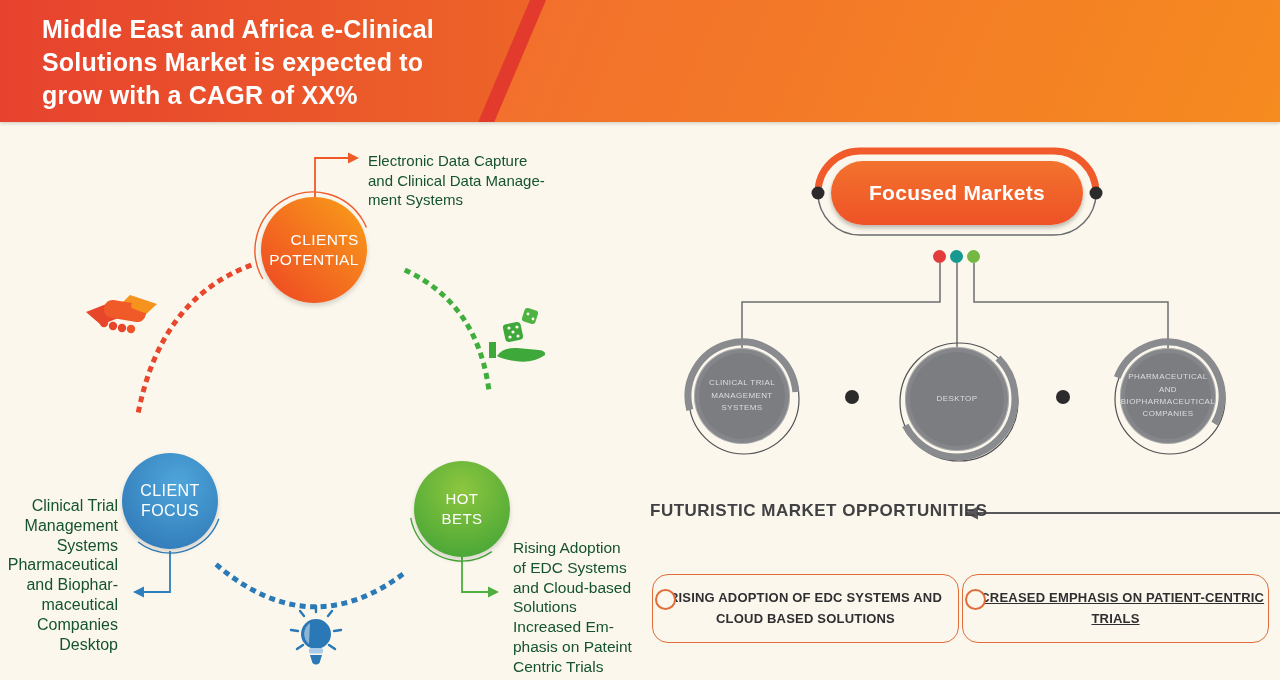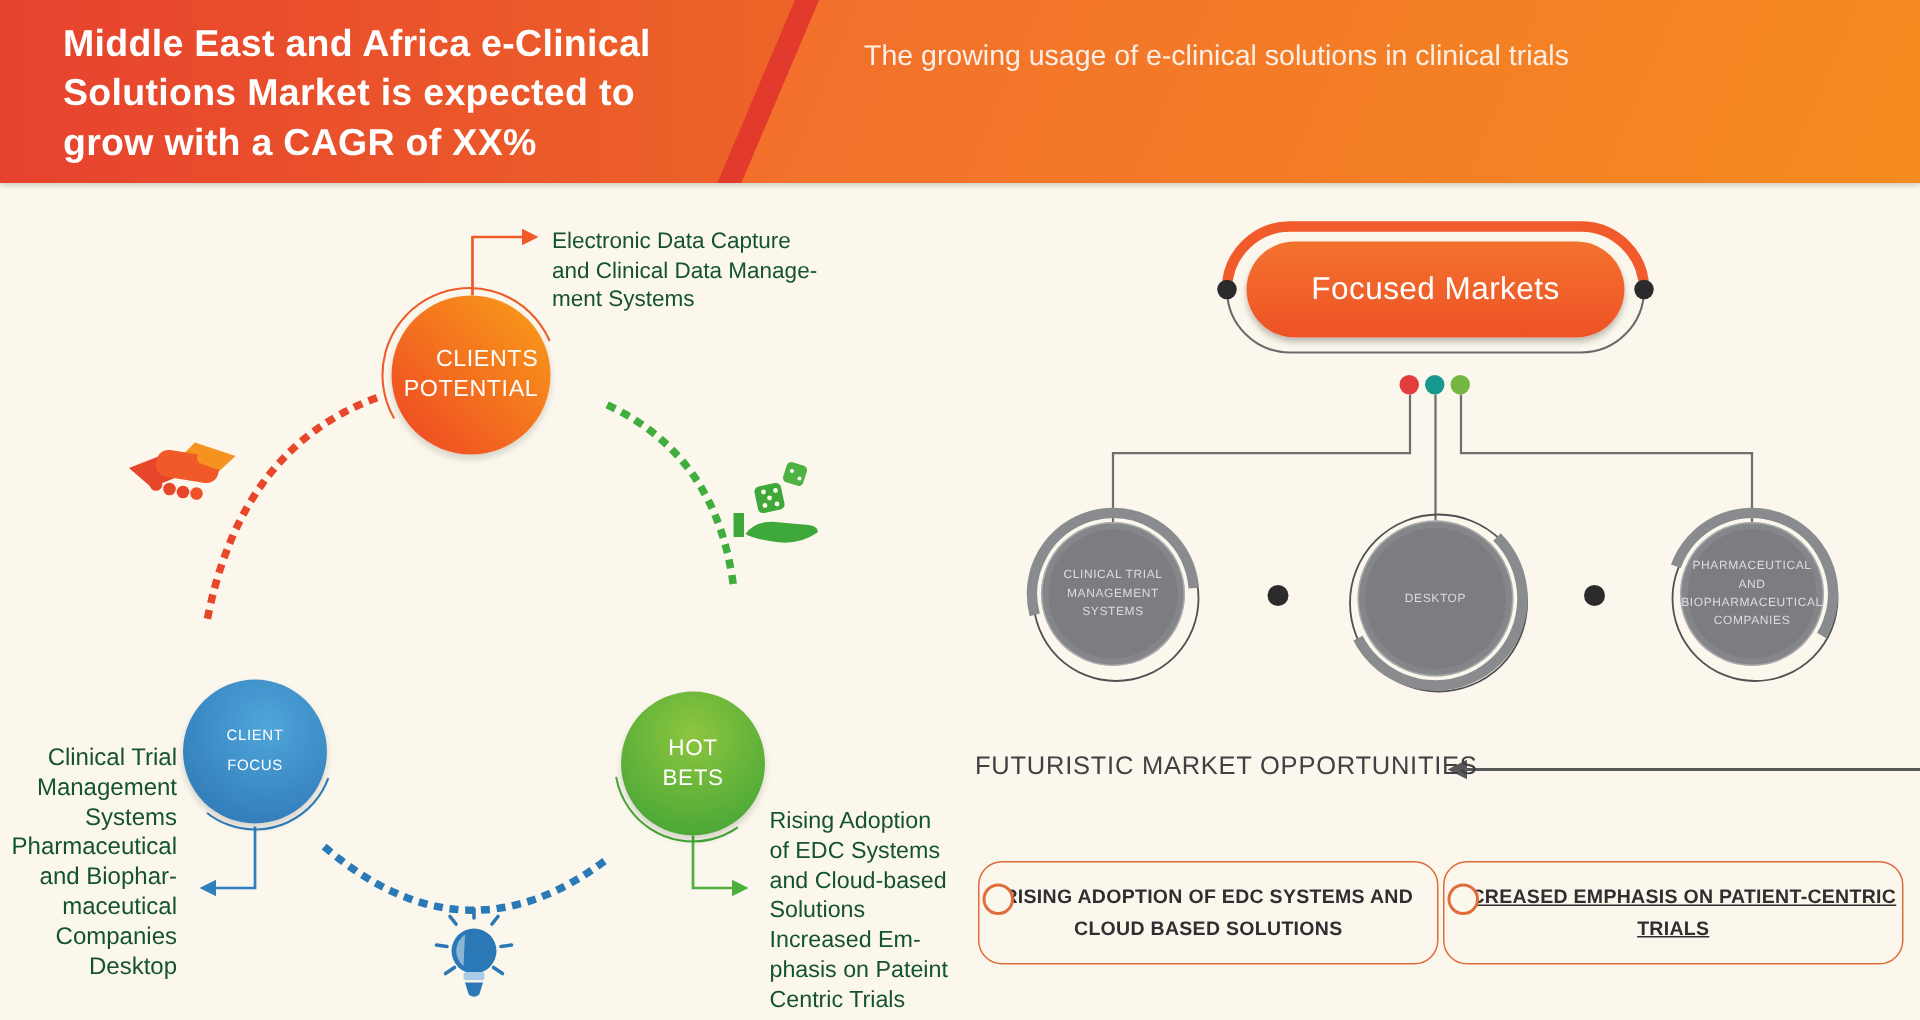--- a/index.html
+++ b/index.html
@@ -20,52 +20,52 @@
   .subtitle{position:absolute;left:576px;top:27px;font-size:19px;color:#FCEFE5;}
 
   
   .deco{position:absolute;left:0;top:0;pointer-events:none;}
 
   
   .bubble{position:absolute;border-radius:50%;display:flex;align-items:center;justify-content:center;
           color:#fff;text-align:center;white-space:pre-line;font-weight:500;letter-spacing:.4px;}
   .bubble.orange{left:261px;top:197px;width:106px;height:106px;font-size:15.5px;line-height:20px;
           background:linear-gradient(45deg,#EE4424,#F9A019);box-shadow:0 3px 5px rgba(0,0,0,.15);text-align:right;}
-  .bubble.blue{left:122px;top:453px;width:96px;height:96px;font-size:10px;line-height:20px;
+  .bubble.blue{left:122px;top:453px;width:96px;height:96px;font-size:16px;line-height:20px;
           background:radial-gradient(circle at 58% 32%,#4FA6DA,#2B72B2);box-shadow:0 3px 5px rgba(0,0,0,.15);}
   .bubble.green{left:414px;top:461px;width:96px;height:96px;font-size:15px;line-height:20px;
           background:radial-gradient(circle at 50% 30%,#8DC63F,#3DA135);box-shadow:0 3px 5px rgba(0,0,0,.15);}
 
   
   .note{position:absolute;color:#14532d;white-space:pre-line;}
   .note-cp{left:368px;top:151px;font-size:15px;line-height:19.5px;}
   .note-cf{left:0;top:496px;width:118px;text-align:right;font-size:16px;line-height:19.8px;}
   .note-hb{left:513px;top:538px;font-size:15.5px;line-height:19.8px;}
 
   
   .fm-pill{position:absolute;left:831px;top:161px;width:252px;height:64px;border-radius:32px;
            background:linear-gradient(180deg,#F3722E,#EE5226);
            display:flex;align-items:center;justify-content:center;
-           color:#fff;font-weight:400;font-size:21px;letter-spacing:.3px;
+           color:#fff;font-weight:700;font-size:21px;letter-spacing:.3px;
            box-shadow:0 3px 4px rgba(0,0,0,.25);}
   .fm-dot{position:absolute;top:250px;width:13px;height:13px;border-radius:50%;}
   .d1{left:933px;background:#E23C3C;}
   .d2{left:950px;background:#17998F;}
   .d3{left:967px;background:#74B742;}
 
   .gray-circle{position:absolute;border-radius:50%;background:#7C7D81;color:#DCDDDF;
           display:flex;align-items:center;justify-content:center;text-align:center;
           white-space:pre-line;font-size:8px;font-weight:500;letter-spacing:.4px;line-height:1.55;
           box-shadow:inset 0 0 0 1px rgba(255,255,255,.3),inset 0 0 0 5px rgba(255,255,255,.07);}
   .gc1{left:694px;top:348px;width:96px;height:96px;}
   .gc2{left:905px;top:347px;width:104px;height:104px;}
   .gc3{left:1120px;top:348px;width:96px;height:96px;}
 
   
-  .opp-heading{position:absolute;left:650px;top:501px;font-size:17px;font-weight:400;
+  .opp-heading{position:absolute;left:650px;top:501px;font-size:17px;font-weight:700;
                letter-spacing:.5px;color:#414144;}
   .opp-box{position:absolute;top:533px;width:305px;height:67px;border:1.6px solid #DF6E3B;
            border-radius:16px;display:flex;align-items:center;justify-content:center;
            text-align:center;font-size:13px;font-weight:600;color:#2F2F31;
            letter-spacing:.2px;line-height:1.55;white-space:pre-line;margin-top:41px;}
   .ob1{left:652px;} .ob2{left:962px;text-decoration:underline;}
   .opp-ring{position:absolute;top:589px;width:21px;height:21px;border-radius:50%;
             border:2.5px solid #DF6E3B;background:#FBF7EC;box-sizing:border-box;}
   .or1{left:655px;} .or2{left:965px;}
 </style>
@@ -73,21 +73,20 @@
 <body>
 
 <div class="stage">
 
   <div class="header">
     <div class="hdr-right"></div>
     <div class="hdr-stripe"></div>
     <h1 class="title">Middle East and Africa e-Clinical
 Solutions Market is expected to
 grow with a CAGR of XX%</h1>
-    <div class="subtitle">The growing usage of e-clinical solutions in clinical trials</div>
   </div>
 
   <svg class="deco" width="1280" height="680" viewBox="0 0 1280 680">
 
     <g>
       <path d="M315 197 V158 H349" stroke="#F05A28" stroke-width="1.8" fill="none"></path>
       <path d="M359 158 L348 152.5 V163.5 Z" fill="#F05A28"></path>
       <circle cx="313" cy="250" r="58" fill="none" stroke="#EF5B2B" stroke-width="1.4" pathLength="100" stroke-dasharray="52 48" transform="rotate(150 313 250)"></circle>
     </g>
 

